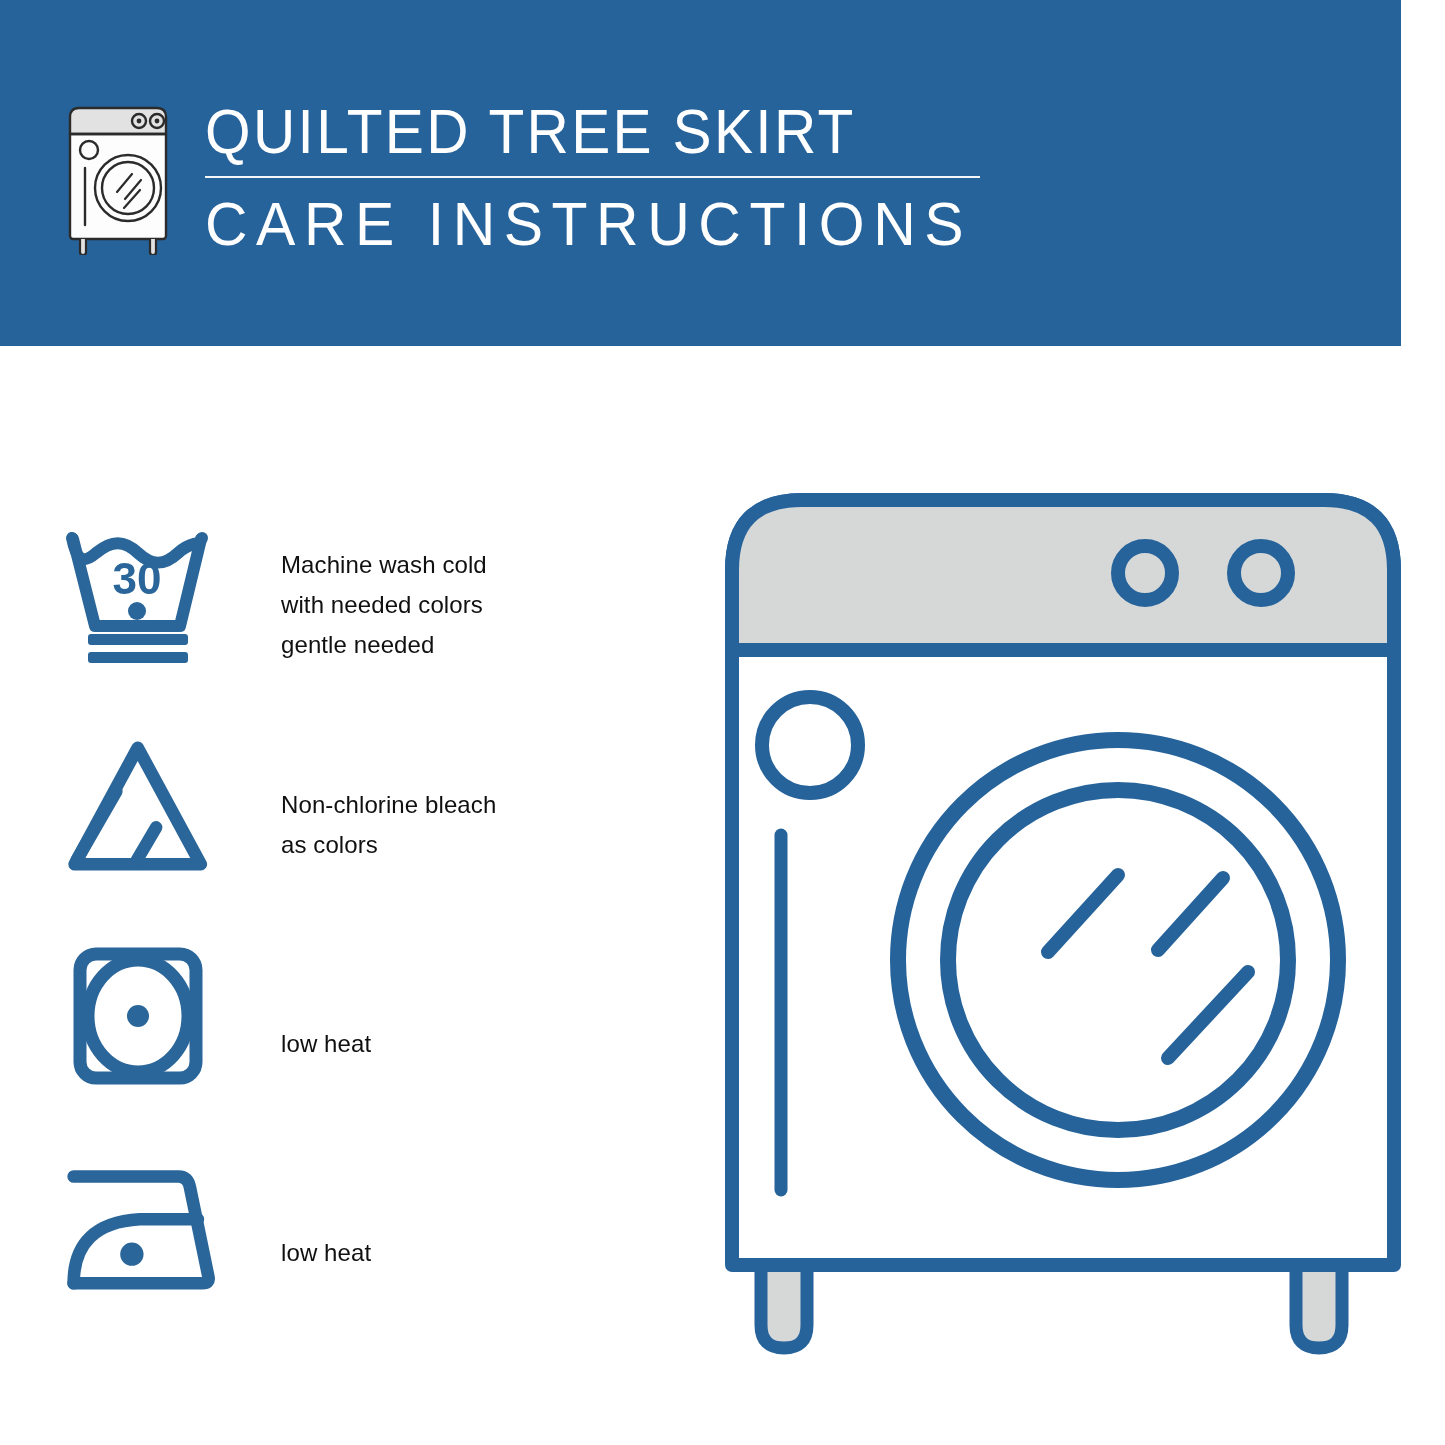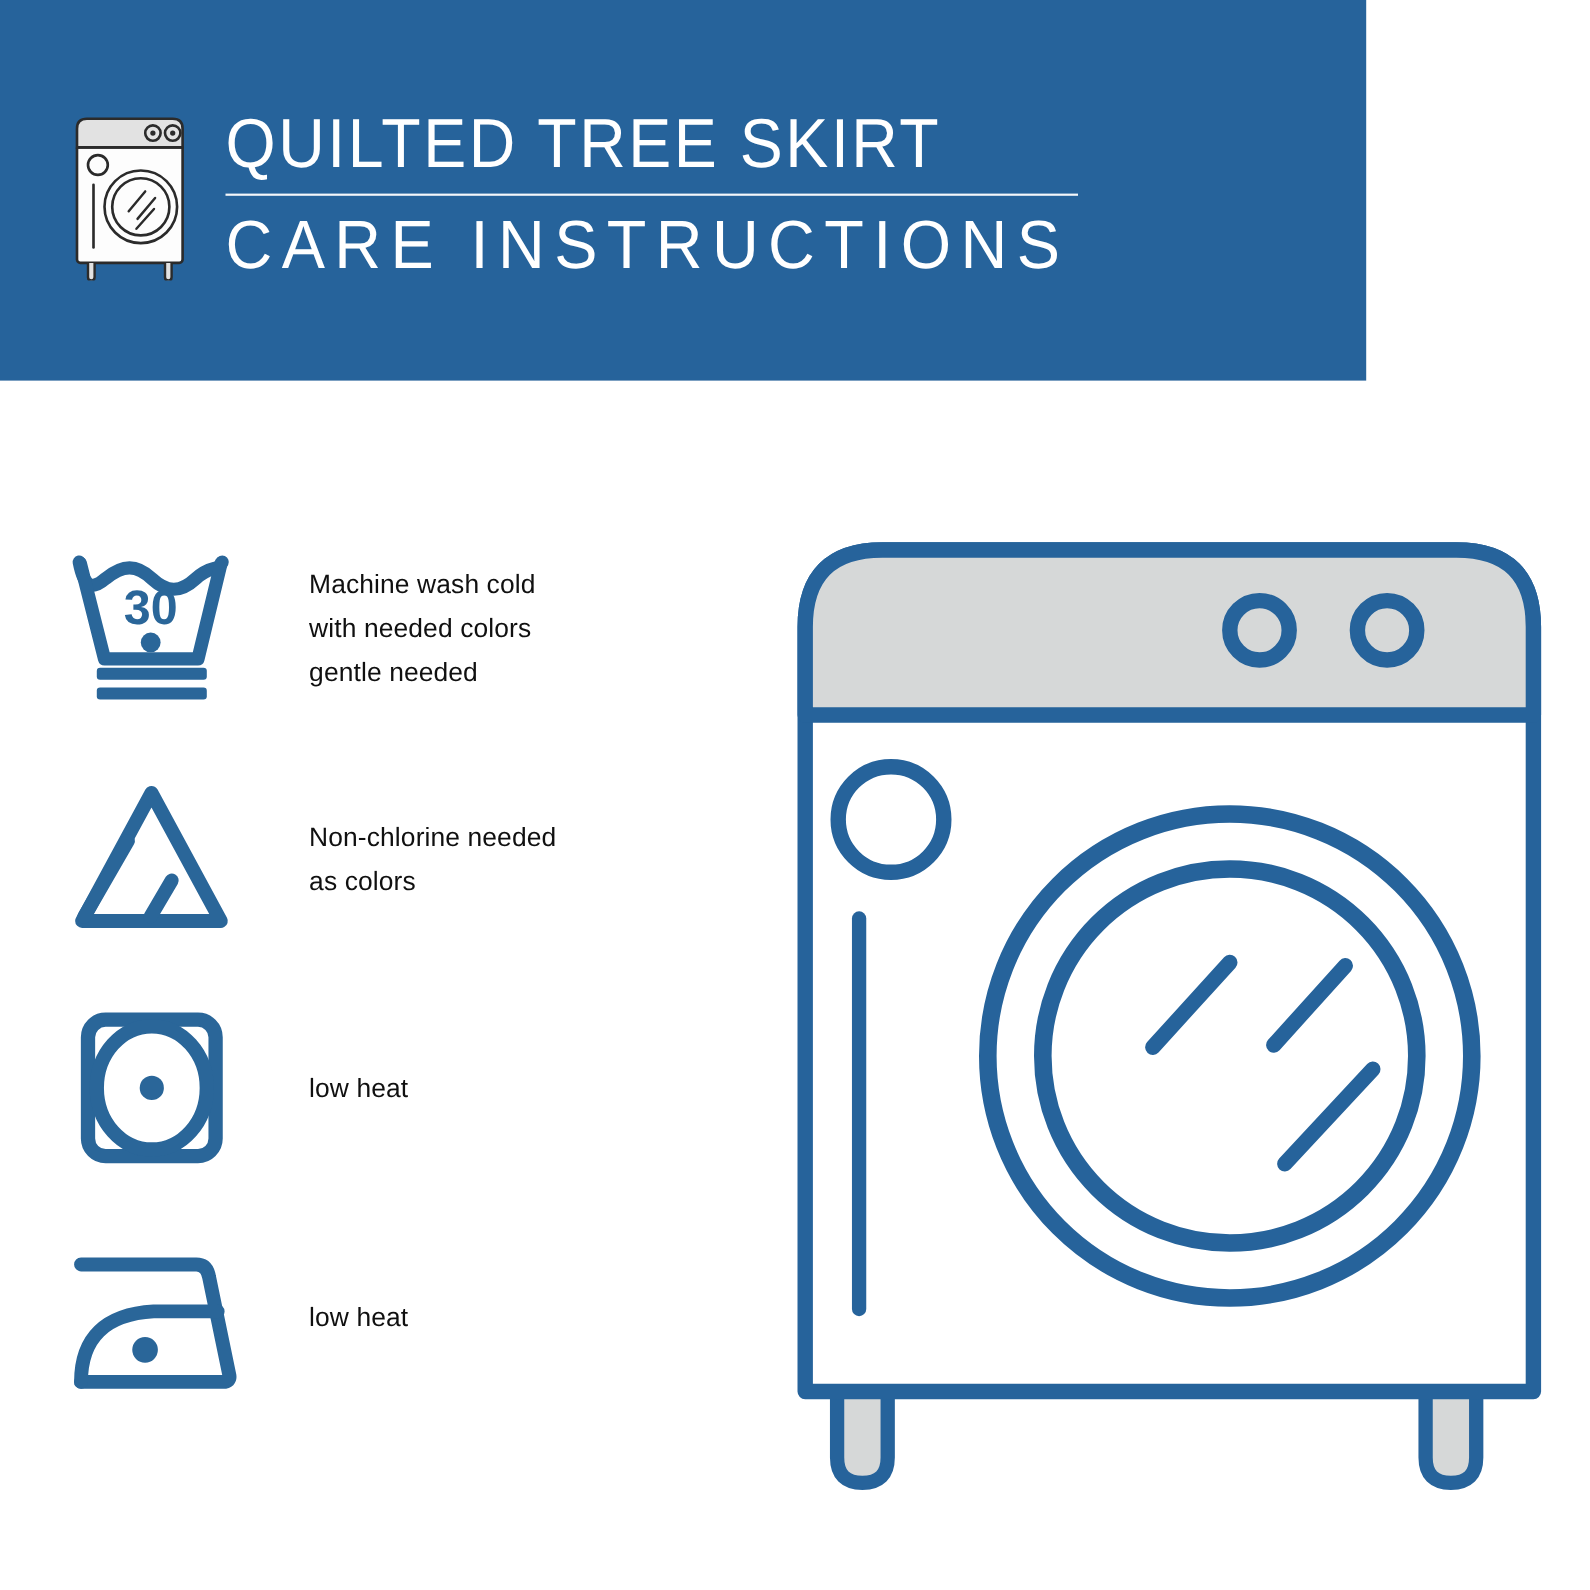--- a/index.html
+++ b/index.html
@@ -17,21 +17,21 @@
     height: 1445px;
     background: #ffffff;
     overflow: hidden;
   }
 
   
   #header-band {
     position: absolute;
     left: 0;
     top: 0;
-    width: 1242px;
+    width: 1401px;
     height: 346px;
     background: #26639b;
   }
   #header-machine-icon {
     position: absolute;
     left: 62px;
     top: 100px;
     width: 120px;
     height: 155px;
   }
@@ -75,21 +75,21 @@
   
   #care-list {
     position: absolute;
     left: 62px;
     top: 488px;
     width: 620px;
   }
   .care-row {
     position: relative;
     display: flex;
-    align-items: flex-start;
+    align-items: center;
     height: 210px;
   }
   .care-icon {
     width: 165px;
     flex: 0 0 165px;
     display: flex;
     align-items: flex-start;
     justify-content: flex-start;
     padding-top: 6px;
   }
@@ -185,21 +185,21 @@
       <div class="care-icon">
         <svg viewBox="0 0 170 150" width="170" height="150" xmlns="http://www.w3.org/2000/svg">
           <g fill="none" stroke="#2A6699" stroke-width="13" stroke-linecap="round" stroke-linejoin="round">
             <path d="M78 15 L143 135 L13 135 Z"></path>
             <line x1="56" y1="60" x2="15" y2="131"></line>
             <line x1="97" y1="97" x2="77" y2="131"></line>
           </g>
         </svg>
       </div>
       <div class="care-text">
-        <div>Non-chlorine needed</div>
+        <div>Non-chlorine bleach</div>
         <div>as colors</div>
       </div>
     </div>
 
     <div class="care-row care-row-3">
       <div class="care-icon">
         <svg viewBox="0 0 160 150" width="160" height="150" xmlns="http://www.w3.org/2000/svg">
           <rect x="18" y="13" width="116" height="124" rx="16" ry="16" fill="none" stroke="#2A6699" stroke-width="13"></rect>
           <ellipse cx="76" cy="75" rx="50" ry="56" fill="none" stroke="#2A6699" stroke-width="13"></ellipse>
           <circle cx="76" cy="75" r="11" fill="#2A6699"></circle>

